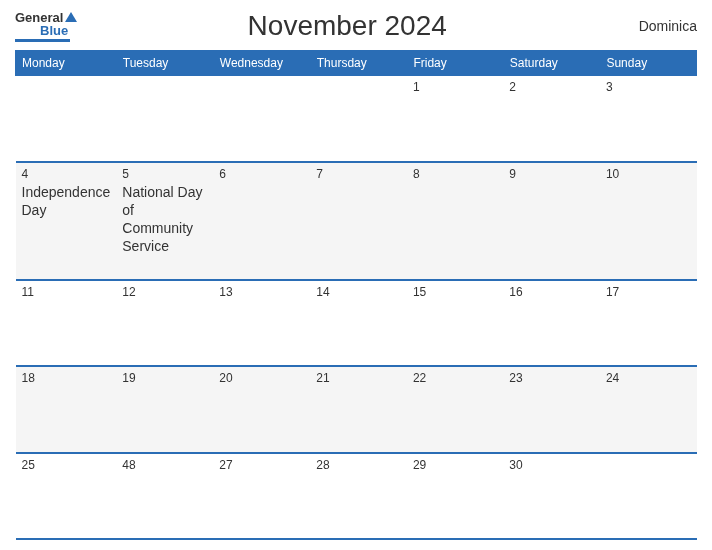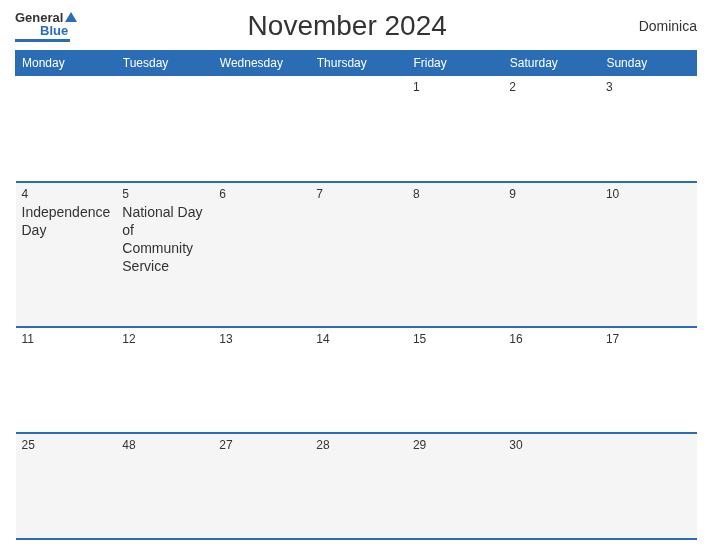--- a/index.html
+++ b/index.html
@@ -200,20 +200,43 @@
           </td>
           <td>
             <span class="day-number">16</span>
           </td>
           <td>
             <span class="day-number">17</span>
           </td>
         </tr>
         <tr>
           <td>
+            <span class="day-number">18</span>
+          </td>
+          <td>
+            <span class="day-number">19</span>
+          </td>
+          <td>
+            <span class="day-number">20</span>
+          </td>
+          <td>
+            <span class="day-number">21</span>
+          </td>
+          <td>
+            <span class="day-number">22</span>
+          </td>
+          <td>
+            <span class="day-number">23</span>
+          </td>
+          <td>
+            <span class="day-number">24</span>
+          </td>
+        </tr>
+        <tr>
+          <td>
             <span class="day-number">25</span>
           </td>
           <td>
             <span class="day-number">48</span>
           </td>
           <td>
             <span class="day-number">27</span>
           </td>
           <td>
             <span class="day-number">28</span>

